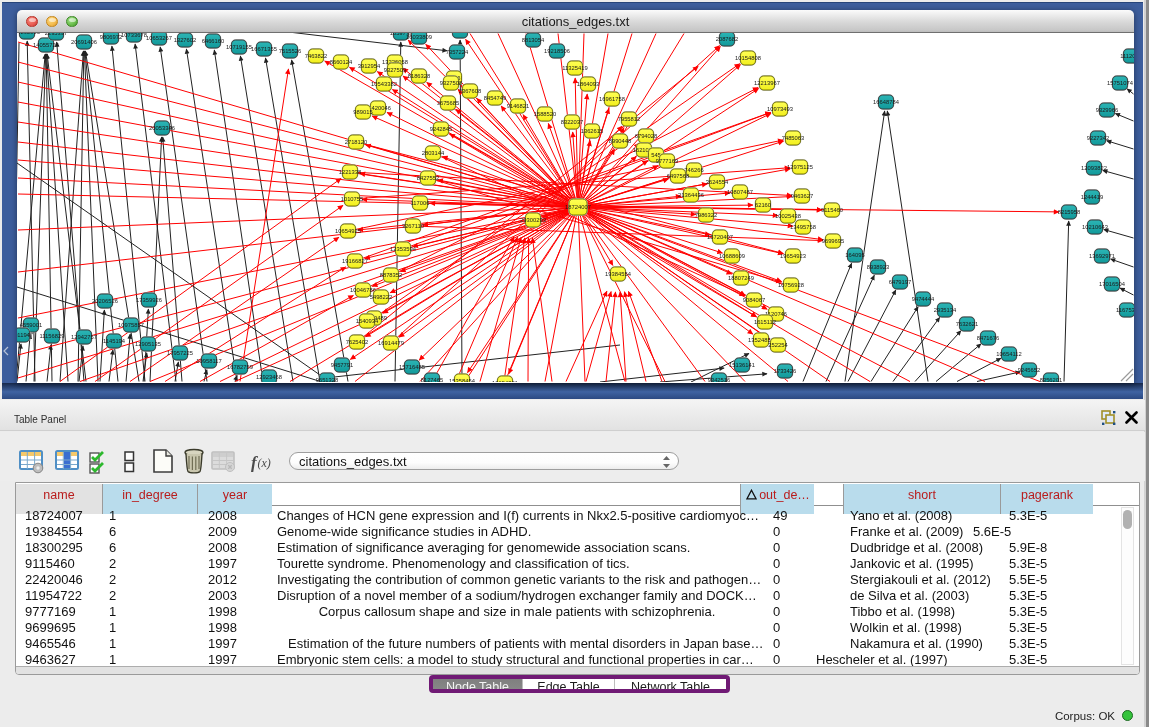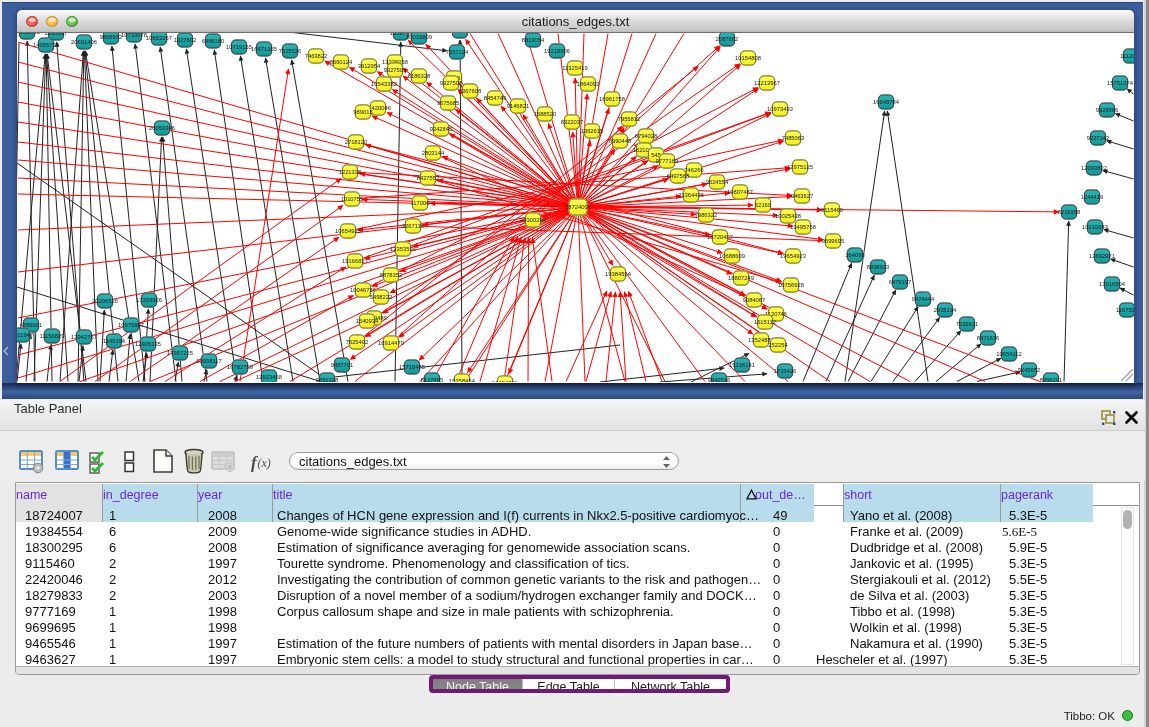--- a/index.html
+++ b/index.html
@@ -4,26 +4,26 @@
 body{width:1149px;height:727px;position:relative;font-family:"Liberation Sans",sans-serif;background:#ececec;overflow:hidden}
 .bluepanel{position:absolute;left:2px;top:2px;width:1141px;height:397px;background:#3d5e9d;border-top:1px solid #27457a;}
 .bluebottom{position:absolute;left:2px;top:383px;width:1141px;height:16px;background:linear-gradient(#18294b,#3f63a2 55%,#2c4a82);}
 .win{position:absolute;left:17px;top:10px;width:1117px;height:373px;border-radius:5px 5px 0 0;box-shadow:0 1px 6px rgba(0,0,0,.45);}
 .titlebar{position:absolute;left:0;top:0;width:1117px;height:23px;border-radius:5px 5px 0 0;background:linear-gradient(#fbfbfb,#d8d8d8 55%,#c8c8c8 90%,#bcbcbc);border-bottom:1px solid #6f6f6f;}
 .title{position:absolute;width:100%;text-align:center;top:4px;font-size:13px;color:#1a1a1a}
 .tl{position:absolute;top:5.5px;width:11.5px;height:11.5px;border-radius:50%;}
 .tl i{position:absolute;left:2px;top:1px;width:7px;height:4px;border-radius:50%;background:rgba(255,255,255,.55)}
 .graph{position:absolute;left:0;top:23px;width:1117px;height:350px;background:#fff;overflow:hidden}
 .tpbar{position:absolute;left:0;top:400px;width:1145px;height:31px;background:linear-gradient(#f4f4f4,#e2e2e2);border-bottom:1px solid #cfcfcf}
-.tpbar span{position:absolute;left:14px;top:1px;font-size:13px;color:#2e2e2e}
+.tpbar span{position:absolute;left:14px;top:14px;font-size:10px;color:#2e2e2e}
 .toolrow{position:absolute;left:0;top:432px;width:1145px;height:49px;background:#ededed}
 .combo{position:absolute;left:289px;top:452px;width:390px;height:18px;background:linear-gradient(#fff,#fdfdfd 60%,#ededed);border:1px solid #9e9e9e;border-radius:9px;font-size:13px;color:#111;line-height:17px;padding-left:9px}
 .tblwrap{position:absolute;left:15px;top:482px;width:1125px;height:193px;background:#fff;border:1px solid #9a9a9a;border-radius:0 0 4px 4px;overflow:hidden}
 .thead{position:absolute;left:0;top:1px;height:22px;border-bottom:1px solid #8f8f8f;background:#fff}
-.th{position:absolute;top:0;height:38px;font-size:12.5px;color:#6d28d9;line-height:22px;border-left:1px solid #9a9a9a;background:#b9dcec}
+.th{position:absolute;top:0;height:30px;font-size:12.5px;color:#b91c1c;text-align:center;line-height:22px;border-left:1px solid #9a9a9a;background:#b9dcec}
 .rows{position:absolute;left:0;top:25px;width:1124px;font-size:13px;color:#111}
 .row{position:absolute;height:16px;line-height:16px;white-space:nowrap}
 .c{position:absolute;top:0}
 .sbar{position:absolute;left:1105px;top:24px;width:13px;height:158px;background:#fdfdfd;border:1px solid #e4e4e4}
 .thumb{position:absolute;left:1107px;top:27px;width:9px;height:19px;border-radius:4.5px;background:#b1b1b1}
 .tabs{position:absolute;left:429px;top:675px;height:18px;border:4px solid #701a75;border-radius:4px;overflow:hidden;background:#fff}
 .tab{float:left;height:18px;font-size:12.5px;line-height:17px;text-align:center;color:#1c1c1c}
 .tabsel{background:linear-gradient(#7f7f7f,#8d8d8d);color:#f4f4f4}
 .tabdiv{float:left;width:1px;height:18px;background:#bdbdbd}
 .mem{position:absolute;right:34px;top:710px;font-size:11.5px;color:#222}
@@ -1065,21 +1065,20 @@
     </g>
 </svg>
 <div class="combo">citations_edges.txt<svg style="position:absolute;right:7px;top:2px" width="9" height="14" viewBox="0 0 9 14">
       <path d="M1,5 L4.5,1 L8,5 Z M1,9 L4.5,13 L8,9 Z" fill="#666"></path>
     </svg></div>
 <div class="tblwrap">
 <div class="thead" style="width:1124px">
 <div class="th" style="left:0px;width:86px;border-left:none;background:#e2e2e2">name</div>
 <div class="th" style="left:86px;width:95px;background:#b9dcec">in_degree</div>
 <div class="th" style="left:181px;width:75px;background:#b9dcec">year</div>
-<div class="th" style="left:256px;width:497px;background:#b9dcec">title</div>
 <div class="th" style="left:724px;width:74px;background:#b9dcec"><svg style="position:absolute;left:5px;top:5px" width="11" height="11" viewBox="0 0 11 11">
           <path d="M5.5,1.2 L10,9.8 L1,9.8 Z" fill="none" stroke="#111" stroke-width="1.3"></path>
         </svg><span style="padding-left:14px">out_de…</span></div>
 <div class="th" style="left:827px;width:157px;background:#b9dcec">short</div>
 <div class="th" style="left:984px;width:93px;background:#b9dcec">pagerank</div>
 </div>
 <div class="rows">
 <div class="row" style="top:0px;width:1124px">
         <span class="c" style="left:9px;">18724007</span>
         <span class="c" style="left:93px;">1</span>
@@ -1089,80 +1088,80 @@
         <span class="c" style="left:834px;">Yano et al. (2008)</span>
         <span class="c" style="left:993px;">5.3E-5</span>
       </div>
 <div class="row" style="top:16px;width:1124px">
         <span class="c" style="left:9px;">19384554</span>
         <span class="c" style="left:93px;">6</span>
         <span class="c" style="left:192px;">2009</span>
         <span class="c" style="left:261px;width:492px;overflow:hidden;">Genome-wide significance studies in ADHD.</span>
         <span class="c" style="left:757px;">0</span>
         <span class="c" style="left:834px;">Franke et al. (2009)</span>
-        <span class="c" style="left:986px;font-family:Liberation Serif, serif;">5.6E-5</span>
+        <span class="c" style="left:957px;">5.6E-5</span>
       </div>
 <div class="row" style="top:32px;width:1124px">
         <span class="c" style="left:9px;">18300295</span>
         <span class="c" style="left:93px;">6</span>
         <span class="c" style="left:192px;">2008</span>
         <span class="c" style="left:261px;width:492px;overflow:hidden;">Estimation of significance averaging for genomewide association scans.</span>
         <span class="c" style="left:757px;">0</span>
         <span class="c" style="left:834px;">Dudbridge et al. (2008)</span>
-        <span class="c" style="left:993px;">5.9E-5</span>
+        <span class="c" style="left:993px;">5.9E-8</span>
       </div>
 <div class="row" style="top:48px;width:1124px">
         <span class="c" style="left:9px;">9115460</span>
         <span class="c" style="left:93px;">2</span>
         <span class="c" style="left:192px;">1997</span>
         <span class="c" style="left:261px;width:492px;overflow:hidden;">Tourette syndrome. Phenomenology and classification of tics.</span>
         <span class="c" style="left:757px;">0</span>
         <span class="c" style="left:834px;">Jankovic et al. (1995)</span>
         <span class="c" style="left:993px;">5.3E-5</span>
       </div>
 <div class="row" style="top:64px;width:1124px">
         <span class="c" style="left:9px;">22420046</span>
         <span class="c" style="left:93px;">2</span>
         <span class="c" style="left:192px;">2012</span>
         <span class="c" style="left:261px;width:492px;overflow:hidden;">Investigating the contribution of common genetic variants to the risk and pathogen…</span>
         <span class="c" style="left:757px;">0</span>
         <span class="c" style="left:834px;">Stergiakouli et al. (2012)</span>
         <span class="c" style="left:993px;">5.5E-5</span>
       </div>
 <div class="row" style="top:80px;width:1124px">
-        <span class="c" style="left:9px;">18279833</span>
+        <span class="c" style="left:9px;">11954722</span>
         <span class="c" style="left:93px;">2</span>
         <span class="c" style="left:192px;">2003</span>
         <span class="c" style="left:261px;width:492px;overflow:hidden;">Disruption of a novel member of a sodium/hydrogen exchanger family and DOCK…</span>
         <span class="c" style="left:757px;">0</span>
         <span class="c" style="left:834px;">de Silva et al. (2003)</span>
         <span class="c" style="left:993px;">5.3E-5</span>
       </div>
 <div class="row" style="top:96px;width:1124px">
         <span class="c" style="left:9px;">9777169</span>
         <span class="c" style="left:93px;">1</span>
         <span class="c" style="left:192px;">1998</span>
-        <span class="c" style="left:261px;width:492px;overflow:hidden;">Corpus callosum shape and size in male patients with schizophrenia.</span>
+        <span class="c" style="left:255px;width:492px;overflow:hidden;text-align:center;">Corpus callosum shape and size in male patients with schizophrenia.</span>
         <span class="c" style="left:757px;">0</span>
         <span class="c" style="left:834px;">Tibbo et al. (1998)</span>
         <span class="c" style="left:993px;">5.3E-5</span>
       </div>
 <div class="row" style="top:112px;width:1124px">
         <span class="c" style="left:9px;">9699695</span>
         <span class="c" style="left:93px;">1</span>
         <span class="c" style="left:192px;">1998</span>
         <span class="c" style="left:757px;">0</span>
         <span class="c" style="left:834px;">Wolkin et al. (1998)</span>
         <span class="c" style="left:993px;">5.3E-5</span>
       </div>
 <div class="row" style="top:128px;width:1124px">
         <span class="c" style="left:9px;">9465546</span>
         <span class="c" style="left:93px;">1</span>
         <span class="c" style="left:192px;">1997</span>
-        <span class="c" style="left:261px;width:492px;overflow:hidden;">Estimation of the future numbers of patients with mental disorders in Japan base…</span>
+        <span class="c" style="left:272px;width:492px;overflow:hidden;">Estimation of the future numbers of patients with mental disorders in Japan base…</span>
         <span class="c" style="left:757px;">0</span>
         <span class="c" style="left:834px;">Nakamura et al. (1990)</span>
         <span class="c" style="left:993px;">5.3E-5</span>
       </div>
 <div class="row" style="top:144px;width:1124px">
         <span class="c" style="left:9px;">9463627</span>
         <span class="c" style="left:93px;">1</span>
         <span class="c" style="left:192px;">1997</span>
         <span class="c" style="left:261px;width:492px;overflow:hidden;">Embryonic stem cells: a model to study structural and functional properties in car…</span>
         <span class="c" style="left:757px;">0</span>
@@ -1174,13 +1173,13 @@
     <div class="thumb"></div>
 <div style="position:absolute;left:0;top:183px;width:1124px;height:10px;background:#e2e2e2;border-top:1px solid #adadad"></div>
 </div>
 <div class="tabs">
     <div class="tab tabsel" style="width:89px">Node Table</div>
     <div class="tabdiv"></div>
     <div class="tab" style="width:91px">Edge Table</div>
     <div class="tabdiv"></div>
     <div class="tab" style="width:111px">Network Table</div>
   </div>
-<div class="mem">Tibbo: OK</div>
+<div class="mem">Corpus: OK</div>
 <div class="memdot"></div>
 </body></html>

